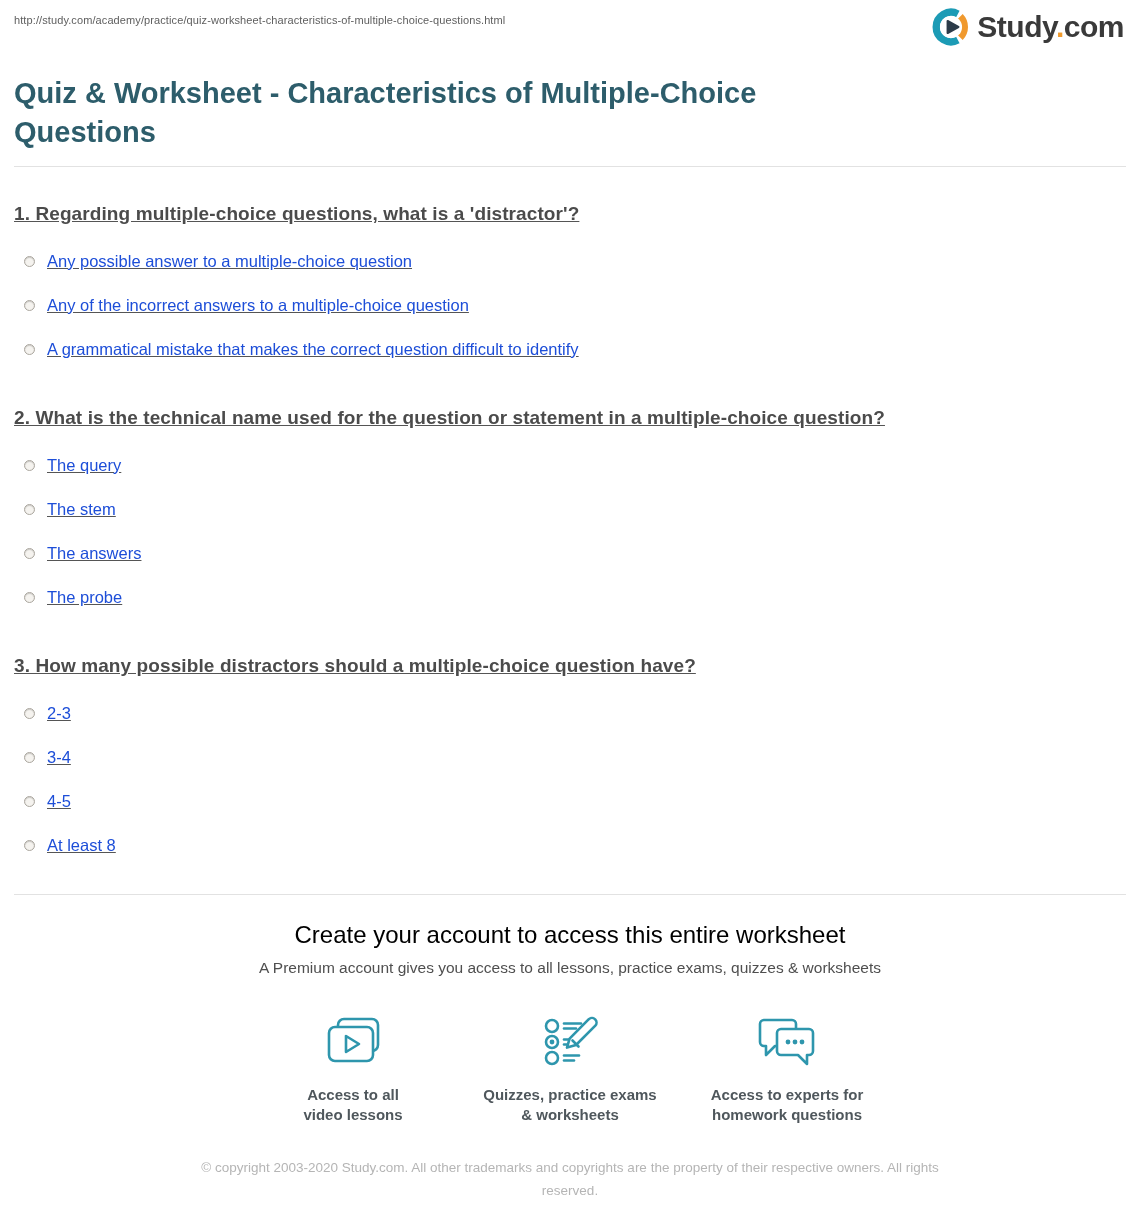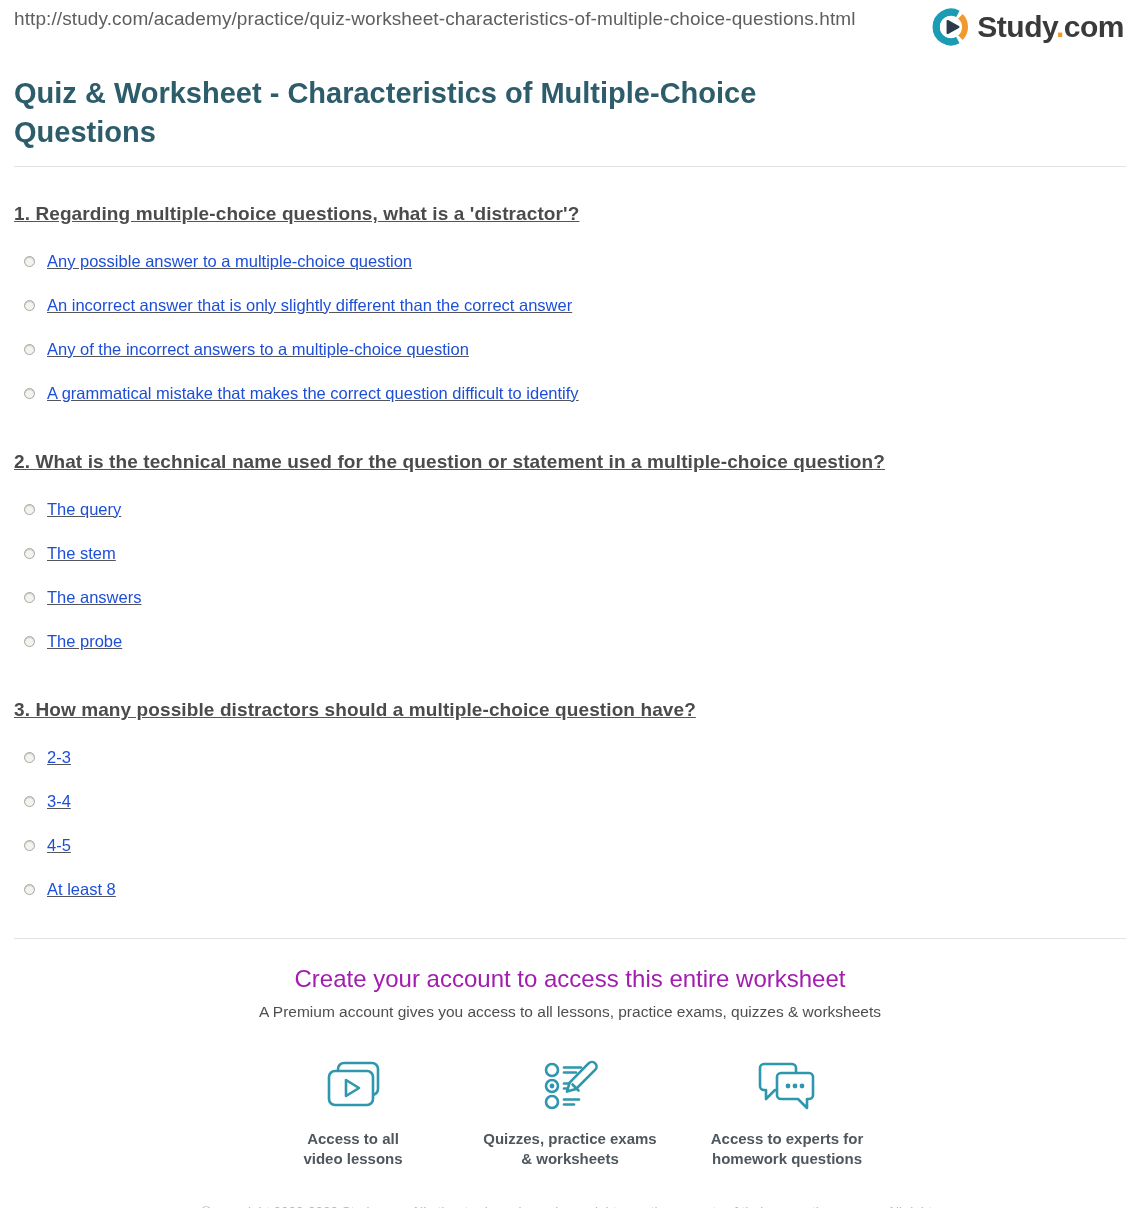--- a/index.html
+++ b/index.html
@@ -9,21 +9,21 @@
     font-family:"Liberation Sans", sans-serif;
     color:#555;
     position:relative;
     overflow:hidden;
   }
   .top-bar {
     display:flex; justify-content:space-between; align-items:flex-start;
     padding:8px 16px 0 14px;
   }
   .url-text {
-    color:#5e5e5e; font-size:19px; margin-top:0; letter-spacing:0.1px;
+    color:#5e5e5e; font-size:11px; margin-top:6px; letter-spacing:0.1px;
   }
   .logo { display:flex; align-items:center; gap:7px; cursor:pointer; }
   .logo-text { font-size:30px; font-weight:700; color:#3a3a3a; letter-spacing:-0.5px; }
   .logo-text .dot { color:#f09b2e; }
 
   .page-title {
     color:#2d5d6b; font-size:29px; font-weight:700; line-height:1.35;
     margin:28px 14px 14px 14px; max-width:850px;
   }
   .divider {
@@ -41,21 +41,21 @@
   }
   .radio {
     width:11px; height:11px; border-radius:50%;
     border:1px solid #aaa69e; background:#f5f3ef;
     box-shadow:inset 0 1px 1px rgba(0,0,0,0.18);
     flex:0 0 auto;
   }
   .option-label { font-size:16.5px; color:#1d4ed8; margin-left:12px; }
 
   .cta { text-align:center; margin-top:26px; }
-  .cta-title { color:#a21caf; font-size:24px; font-weight:400; margin-bottom:10px; }
+  .cta-title { color:#000000; font-size:24px; font-weight:400; margin-bottom:10px; }
   .cta-subtitle { color:#4f4f4f; font-size:15.5px; }
 
   .features {
     display:flex; justify-content:center; align-items:flex-start;
     margin-top:36px;
   }
   .feature { width:217px; text-align:center;font-weight:bold; }
   .feature-icon { height:58px; display:flex; justify-content:center; align-items:center; }
   .feature-label { font-size:15px; color:#4f575c; line-height:20px; margin-top:14px; }
 
@@ -87,24 +87,20 @@
 <h1 class="page-title">Quiz &amp; Worksheet - Characteristics of Multiple-Choice Questions</h1>
 <hr class="divider">
 
 <div class="questions">
 
   <div>
     <div class="q-title">1. Regarding multiple-choice questions, what is a 'distractor'?</div>
     <div class="option">
       <span class="radio"></span>
       <span class="option-label">Any possible answer to a multiple-choice question</span>
-    </div>
-    <div class="option">
-      <span class="radio"></span>
-      <span class="option-label">An incorrect answer that is only slightly different than the correct answer</span>
     </div>
     <div class="option">
       <span class="radio"></span>
       <span class="option-label">Any of the incorrect answers to a multiple-choice question</span>
     </div>
     <div class="option">
       <span class="radio"></span>
       <span class="option-label">A grammatical mistake that makes the correct question difficult to identify</span>
     </div>
   </div>

